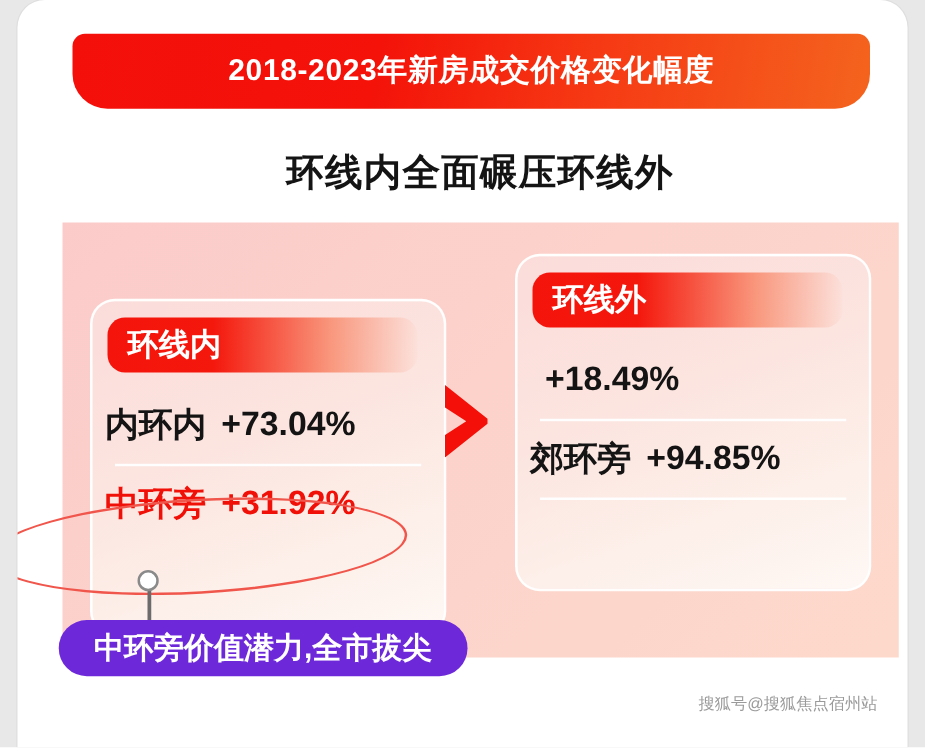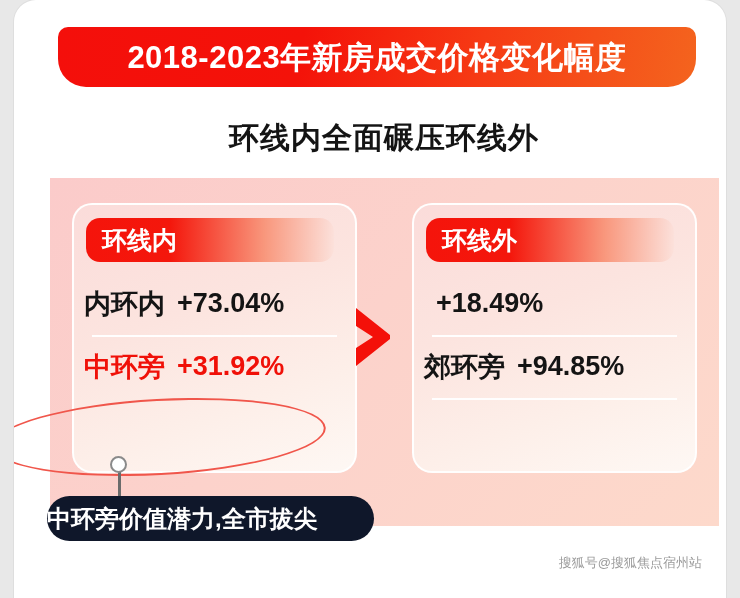--- a/index.html
+++ b/index.html
@@ -36,21 +36,21 @@
     width: 638px;
     height: 60px;
     border-radius: 10px 10px 28px 28px;
     background: linear-gradient(100deg, #F40F0B 0%, #F41209 38%, #F63A14 66%, #F4641E 100%);
     display: flex;
     align-items: center;
     justify-content: center;
   }
   .title-text {
     color: #ffffff;
-    font-size: 31px;
+    font-size: 24px;
     font-weight: bold;
     letter-spacing: 0.5px;
     white-space: nowrap;
     line-height: 1;
   }
 
   
   .subtitle {
     position: absolute;
     left: 0;
@@ -85,21 +85,21 @@
     position: absolute;
     top: 0;
     width: 285px;
     height: 270px;
     border-radius: 20px;
     border: 2px solid rgba(255,255,255,0.95);
     background: linear-gradient(160deg, #FBDCDA 0%, #FCE4DF 40%, #FDEFE9 72%, #FEF8F4 100%);
     box-sizing: border-box;
     overflow: hidden;
   }
-  .card.left  { left: 0; }
+  .card.left  { left: 0; margin-top: 36px; }
   .card.right { left: 340px; }
 
   .badge {
     position: absolute;
     left: 12px;
     top: 13px;
     width: 248px;
     height: 44px;
     border-radius: 14px;
     background: linear-gradient(90deg, #F5140B 0%, #F4170C 34%, rgba(246,90,45,0.55) 72%, rgba(250,180,150,0.05) 100%);
@@ -198,24 +198,24 @@
     border: 2px solid #8a8a8a;
     box-sizing: border-box;
   }
   .callout {
     position: absolute;
     left: 33px;
     top: 496px;
     width: 327px;
     height: 45px;
     border-radius: 23px;
-    background: #0f172a;
-    display: flex;
-    align-items: center;
-    justify-content: flex-start;
+    background: #6d28d9;
+    display: flex;
+    align-items: center;
+    justify-content: center;
   }
   .callout-text {
     color: #ffffff;
     font-size: 24px;
     font-weight: bold;
     white-space: nowrap;
     line-height: 1;
   }
 
   

